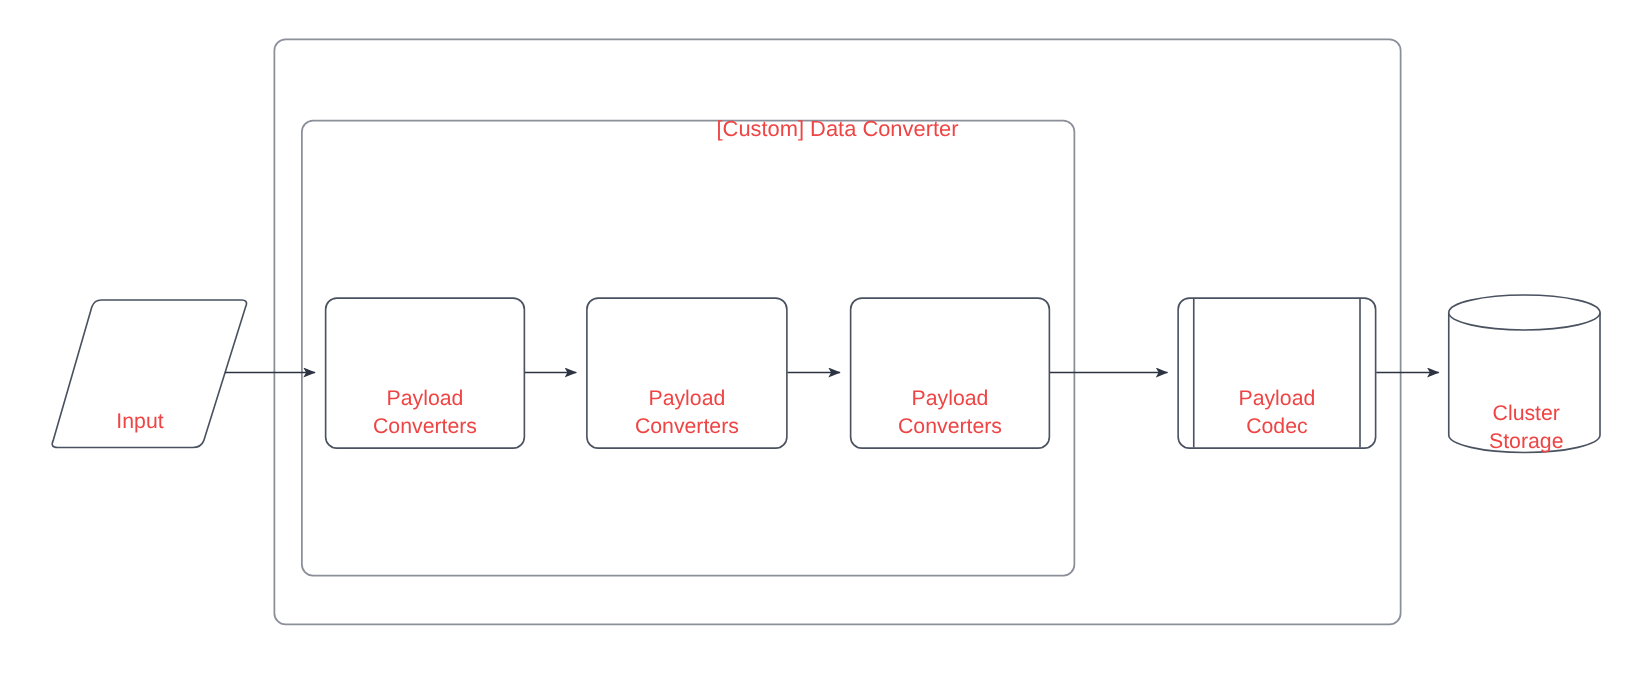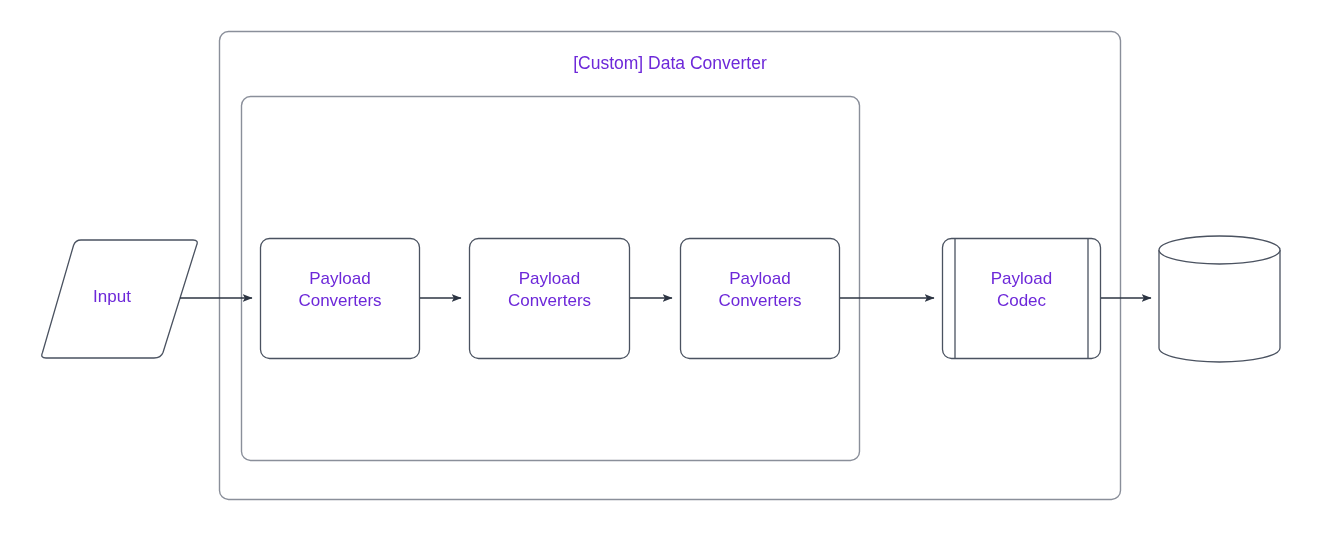--- a/index.html
+++ b/index.html
@@ -24,24 +24,25 @@
   .svg-layer {
     position: absolute;
     left: 0;
     top: 0;
     width: 1320px;
     height: 540px;
   }
   .label {
     position: absolute;
     text-align: center;
-    color: #6d28d9;
+    color: #ef4444;
     line-height: 1.32;
     white-space: pre-line;
     pointer-events: none;
+    margin-top: 40px;
   }
   .container-title {
     font-size: 17.5px;
   }
   .node-label {
     font-size: 17px;
   }
   .lbl-input {
     left: 60px;
     top: 286px;
@@ -111,14 +112,16 @@
 
   <div class="label node-label lbl-pc2">Payload
 Converters</div>
 
   <div class="label node-label lbl-pc3">Payload
 Converters</div>
 
   <div class="label node-label lbl-codec">Payload
 Codec</div>
 
+  <div class="label node-label lbl-cluster">Cluster
+Storage</div>
 
 </div>
 
 </body></html>

